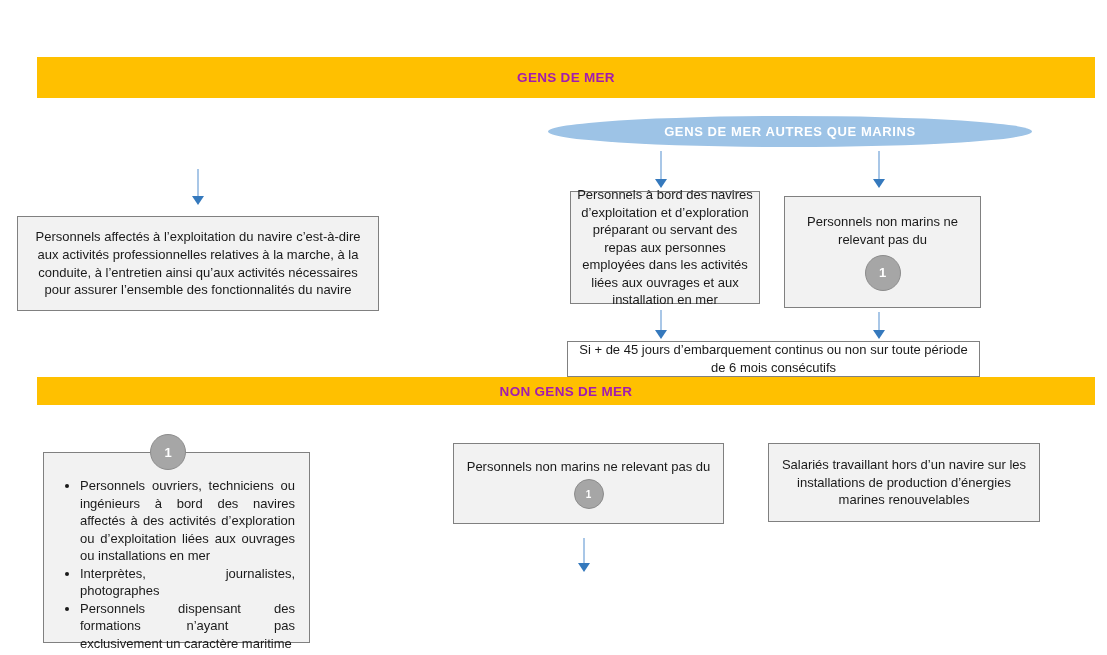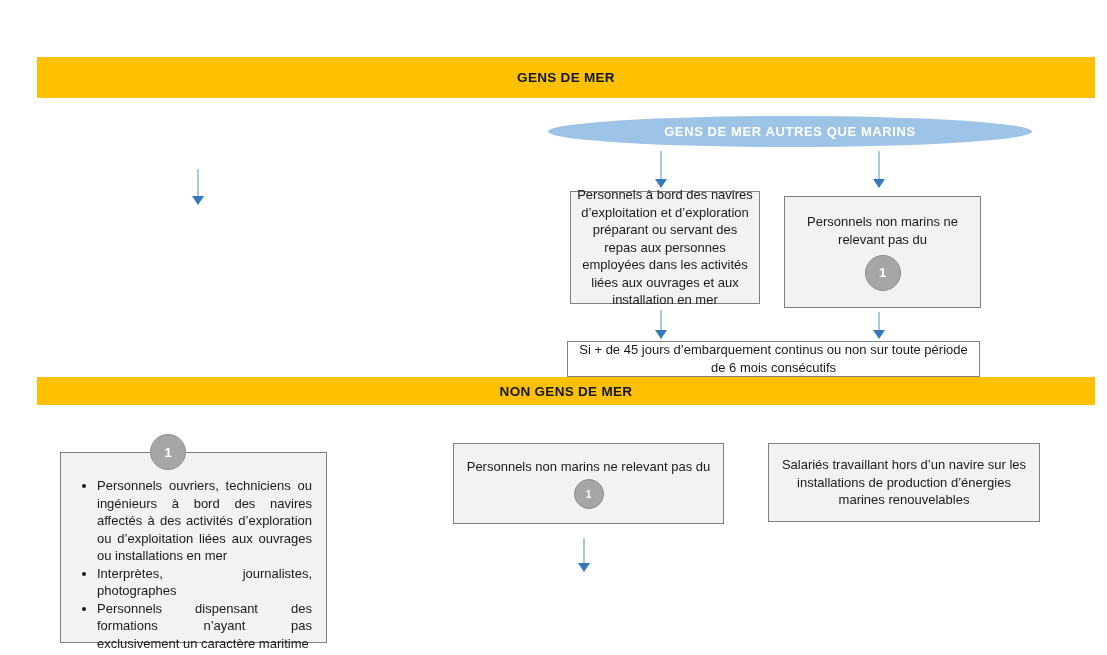--- a/index.html
+++ b/index.html
@@ -10,21 +10,21 @@
   
   .page-title{
     position:absolute;left:0;top:13px;width:100%;text-align:center;
     font-size:15px;font-weight:bold;color:#000;
   }
   .page-title .u{text-decoration:underline;}
   
   .banner{
     position:absolute;left:37px;width:1058px;background:#FFC000;
     display:flex;flex-direction:column;align-items:center;justify-content:center;
-    color:#0f172a;text-align:center;
+    color:#a21caf;text-align:center;
   }
   .banner .b-title{font-size:13.5px;font-weight:bold;letter-spacing:.3px;}
   .banner .b-subtitle{font-size:13.5px;font-weight:bold;font-style:italic;margin-top:1px;}
   #banner-gens{top:57px;height:41px;}
   #banner-non-gens{top:377px;height:28px;}
   
   .ellipse{
     position:absolute;background:#9DC3E6;border-radius:50%;
     display:flex;align-items:center;justify-content:center;
     color:#ffffff;font-weight:bold;font-size:13px;letter-spacing:.6px;text-align:center;
@@ -46,21 +46,21 @@
     box-sizing:border-box;font-size:13px;line-height:1.35;text-align:center;
     display:flex;align-items:center;justify-content:center;padding:12px 10px;
   }
   #box-marins-def{left:17px;top:216px;width:362px;height:95px;
     display:flex;align-items:center;justify-content:center;padding:4px 10px;}
   #box-repas{left:570px;top:191px;width:190px;height:113px;
     display:flex;align-items:center;justify-content:center;padding:4px 6px;}
   #box-non-marins-upper{left:784px;top:196px;width:197px;height:112px;
     display:flex;flex-direction:column;align-items:center;justify-content:center;padding:4px 14px;}
   #box-si-plus{left:567px;top:341px;width:413px;height:36px;}
-  #box-bullets{left:60px;top:452px;width:267px;height:191px;text-align:left;padding:24px 10px 8px 8px;}
+  #box-bullets{left:43px;top:452px;width:267px;height:191px;text-align:left;padding:24px 10px 8px 8px;}
   #box-bullets ul{margin:0;padding:0 2px 0 28px;}
   #box-bullets li{text-align:justify;margin:0;padding-right:2px;}
   #box-non-marins-lower{left:453px;top:443px;width:271px;height:81px;
     display:flex;flex-direction:column;align-items:center;justify-content:center;gap:4px;padding:4px 10px;}
   #box-salaries{left:768px;top:443px;width:272px;height:79px;padding:12px 4px 4px;}
   #box-si-moins{left:450px;top:576px;width:272px;height:55px;align-items:flex-start;padding-top:8px;}
   
   .badge{
     border-radius:50%;background:#A6A6A6;border:1.5px solid #8C8C8C;color:#ffffff;
     font-weight:bold;display:flex;align-items:center;justify-content:center;box-sizing:border-box;
@@ -81,20 +81,23 @@
 
   <div class="ellipse" id="ellipse-autres">GENS DE MER AUTRES QUE MARINS</div>
 
   <div class="arrow" style="left:192px;top:169px;height:36px;"></div>
   <div class="arrow" style="left:655px;top:151px;height:37px;"></div>
   <div class="arrow" style="left:873px;top:151px;height:37px;"></div>
   <div class="arrow" style="left:655px;top:310px;height:29px;"></div>
   <div class="arrow" style="left:873px;top:312px;height:27px;"></div>
   <div class="arrow" style="left:578px;top:538px;height:34px;"></div>
 
+  <div class="gbox" id="box-marins-def">
+    <span>Personnels affectés à l’exploitation du navire c’est-à-dire aux activités professionnelles relatives à la marche, à la conduite, à l’entretien ainsi qu’aux activités nécessaires pour assurer l’ensemble des fonctionnalités du navire</span>
+  </div>
 
   <div class="gbox" id="box-repas">
     <span>Personnels à bord des navires d’exploitation et d’exploration préparant ou servant des repas aux personnes employées dans les activités liées aux ouvrages et aux installation en mer</span>
   </div>
 
   <div class="gbox" id="box-non-marins-upper">
     <span>Personnels non marins ne relevant pas du</span>
     <div class="badge" id="badge-upper">1</div>
   </div>
 

